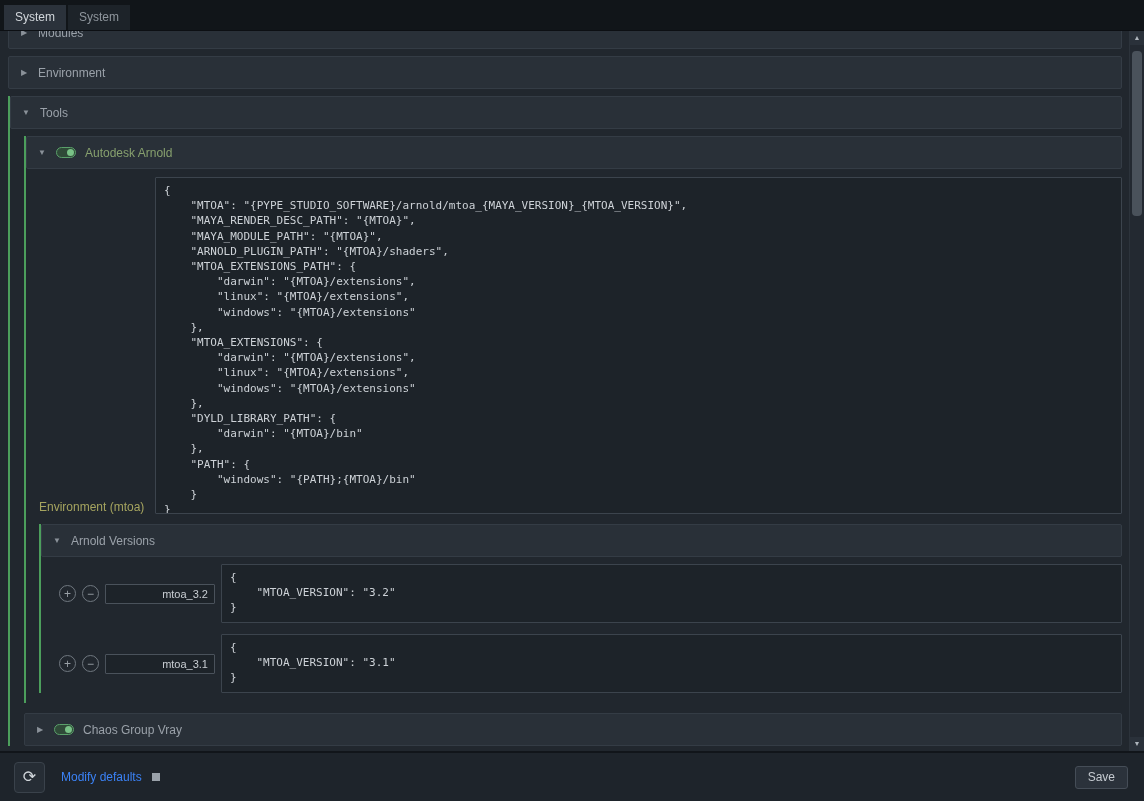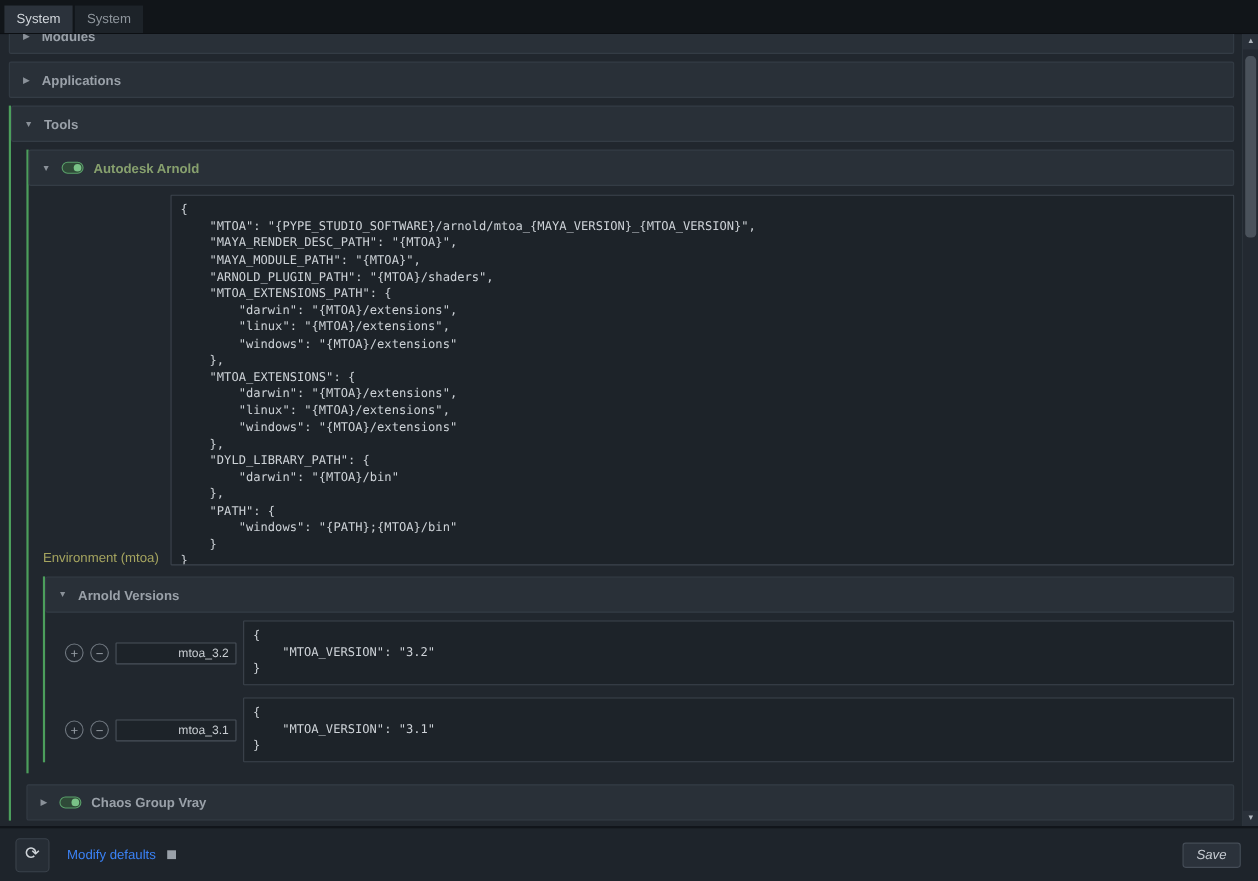--- a/index.html
+++ b/index.html
@@ -12,21 +12,21 @@
   .tab { padding:5px 11px 6px; font-size:12px; color:#8f969d; background:#1d2329; cursor:default; }
   .tab.active { background:#2b323b; color:#d2d7dc; }
 
   
   .main { flex:1 1 auto; display:flex; overflow:hidden; background:#21272e; border-top:1px solid #0c0f13; }
   .scroll { flex:1 1 auto; overflow:hidden; padding:0 7px 0 8px; }
 
   .sec-block { margin-top:7px; }
   .scroll > .sec-block:first-child { margin-top:-15px; }
   .sec-header { height:33px; display:flex; align-items:center; gap:9px; background:#293038; border:1px solid #343c45; border-radius:2px; padding:0 10px; cursor:default; }
-  .sec-title { font-size:12px; font-weight:bold; color:#9aa1a9; }
+  .sec-title { font-size:12px; font-weight:normal; color:#9aa1a9; }
   .sec-title.green { color:#87a06e; }
   .arrow { color:#8a9199; font-size:8px; width:10px; text-align:center; flex:0 0 auto; }
 
   .green-border { border-left:2px solid #4c9e5c; }
 
   .indent-1 { margin-left:14px; }
   .arnold-body { padding:8px 0 10px 13px; }
   .env-row { display:flex; align-items:flex-end; gap:4px; }
   .env-label { flex:0 0 112px; padding-top:3px; font-size:12px; color:#a5a45f; }
   textarea.code {
@@ -57,21 +57,21 @@
   .sb-track { flex:1 1 auto; position:relative; }
   .sb-thumb { position:absolute; top:6px; left:2px; right:2px; height:165px; background:#4a525b; border-radius:4px; }
 
   
   .footer { flex:0 0 50px; background:#1e242b; border-top:2px solid #11151a; display:flex; align-items:center; padding:0 16px 0 14px; gap:16px; }
   .refresh-btn { width:31px; height:31px; border-radius:4px; border:1px solid #3a424b; background:#262d35;
     color:#d0d5da; font-size:16px; line-height:28px; text-align:center; padding:0; cursor:default; }
   .footer-label { font-size:12px; color:#3b82f6; }
   .mini-square { width:8px; height:8px; background:#9aa1a9; display:inline-block; margin-left:-6px; }
   .save-btn { margin-left:auto; height:23px; padding:0 12px; background:#2b323b; border:1px solid #454d57;
-    border-radius:3px; color:#c6cbd1; font-size:12px; cursor:default;font-style:italic; }
+    border-radius:3px; color:#c6cbd1; font-size:12px; cursor:default; }
 </style>
 </head>
 <body>
 
 <div class="window">
 
   <div class="tabbar">
     <div class="tab active">System</div>
     <div class="tab">System</div>
   </div>
@@ -82,21 +82,21 @@
       <div class="sec-block">
         <div class="sec-header">
           <span class="arrow">▶</span>
           <span class="sec-title">Modules</span>
         </div>
       </div>
 
       <div class="sec-block">
         <div class="sec-header">
           <span class="arrow">▶</span>
-          <span class="sec-title">Applications</span>
+          <span class="sec-title">Environment</span>
         </div>
       </div>
 
       <div class="sec-block green-border">
         <div class="sec-header">
           <span class="arrow">▼</span>
           <span class="sec-title">Tools</span>
         </div>
 
         <div class="sec-block indent-1 green-border">

